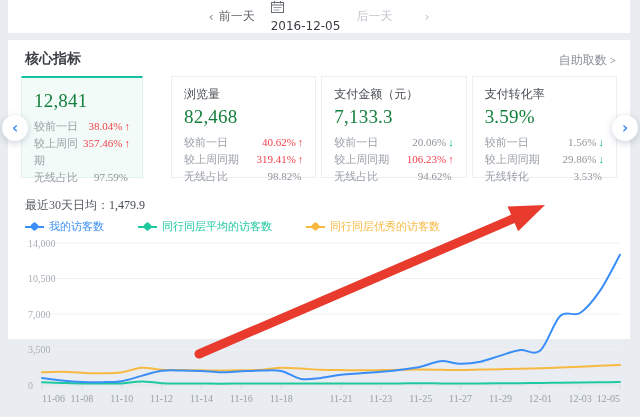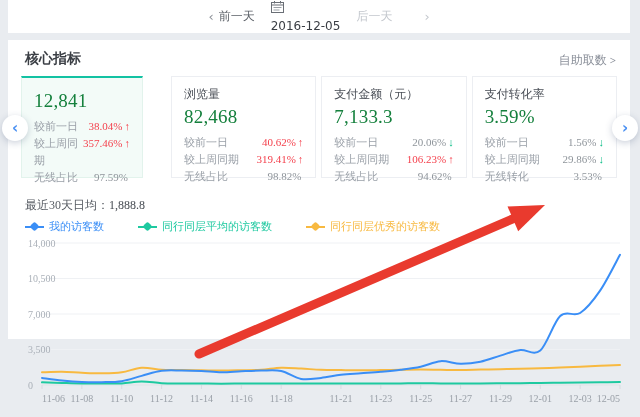--- a/index.html
+++ b/index.html
@@ -175,21 +175,21 @@
         <span class="mrow-val down"><span class="v">29.86%</span><span class="arr">↓</span></span>
       </div>
       <div class="m-row">
         <span class="lbl">无线转化</span>
         <span class="mrow-val none"><span class="v">3.53%</span><span class="arr"></span></span>
       </div>
     </div>
   </div>
 
   <div class="trend-hd">
-    <span>最近30天日均：</span><span class="num">1,888.8</span>
+    <span>最近30天日均：</span><span class="num">1,479.9</span>
   </div>
 
   <div class="legend">
     <div class="lg-item" style="color: rgb(58, 142, 246); --c: #3a8ef6;">
       <span class="lg-marker"></span>
       <span>我的访客数</span>
     </div>
     <div class="lg-item" style="color: rgb(30, 201, 160); --c: #1ec9a0;">
       <span class="lg-marker"></span>
       <span>同行同层平均的访客数</span>

